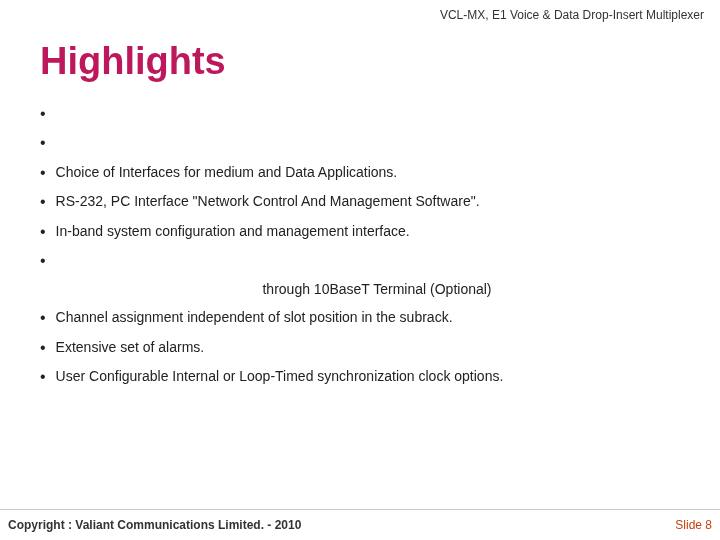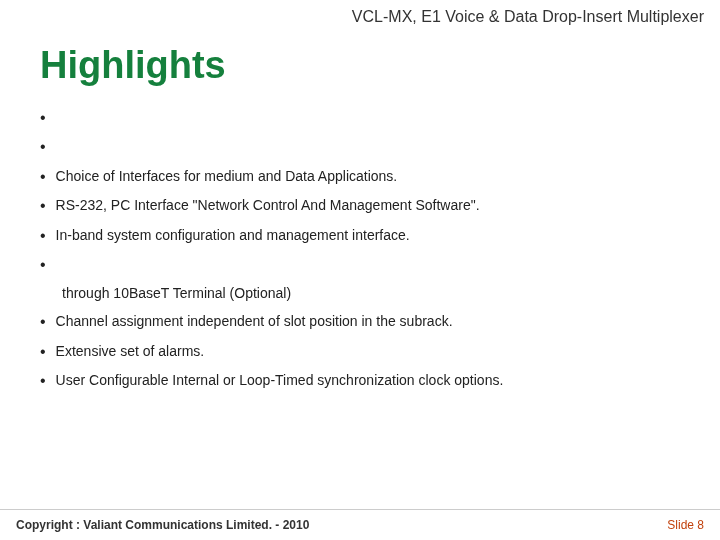--- a/index.html
+++ b/index.html
@@ -14,33 +14,33 @@
       background: #ffffff;
       font-family: Arial, Helvetica, sans-serif;
       overflow: hidden;
       position: relative;
     }
 
     .header-bar {
       width: 100%;
       text-align: right;
       padding: 8px 16px 4px 5px;
-      font-size: 16px;
+      font-size: 12px;
       color: #333333;
       border-bottom: none;
     }
 
     .main-content {
       padding: 10px 40px 10px 40px;
     }
 
     .page-title {
       font-size: 38px;
       font-weight: bold;
-      color: #15803d;
+      color: #be185d;
       margin-bottom: 20px;
       margin-top: 4px;
     }
 
     .bullet-list {
       list-style: none;
       padding: 0;
       margin: 0;
     }
 
@@ -54,34 +54,35 @@
     }
 
     .bullet-list li .bullet {
       margin-right: 10px;
       font-size: 16px;
       line-height: 1.4;
       flex-shrink: 0;
     }
 
     .sub-indent {
-      margin-left: 22px;
+      margin-left: 34px;
       font-size: 14px;
       color: #222222;
       margin-bottom: 7px;
       line-height: 1.5;
+      text-align: center;
     }
 
     .footer-bar {
       position: absolute;
       bottom: 0;
       left: 0;
       right: 0;
       border-top: 1px solid #cccccc;
-      padding: 8px 16px;
+      padding: 8px 8px;
       display: flex;
       justify-content: space-between;
       align-items: flex-start;
     }
 
     .footer-copyright {
       font-size: 12px;
       color: #333333;
       font-weight: bold;
     }

